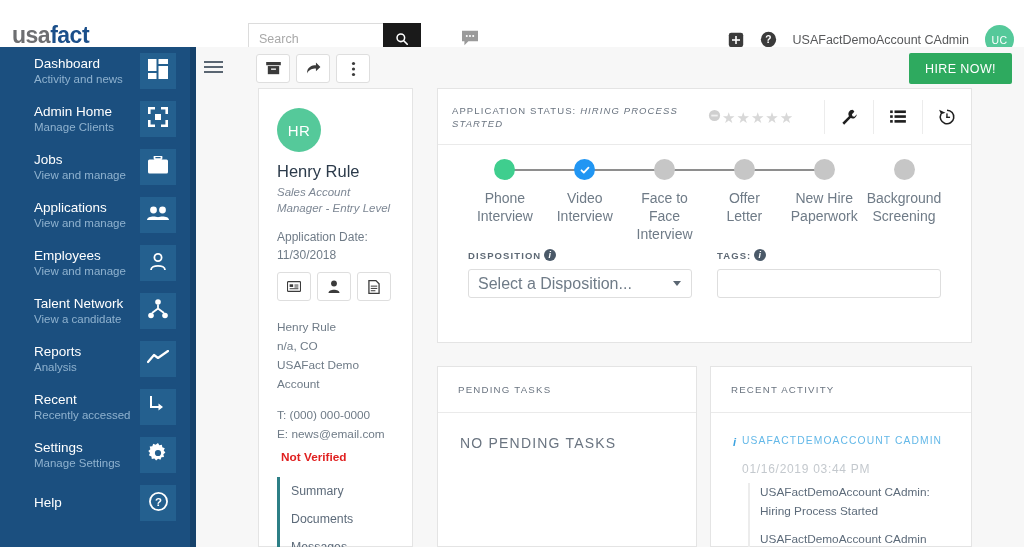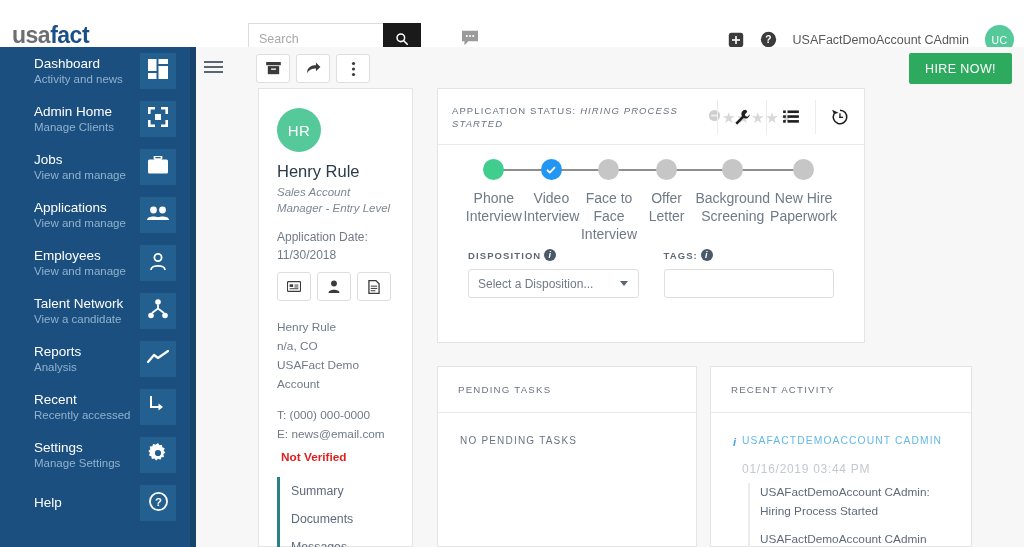--- a/index.html
+++ b/index.html
@@ -126,21 +126,21 @@
   }
   .p-contact {
     font-size: 11.8px; color: #6f7b87; margin: 17px 18px 0 18px; line-height: 19px;
   }
   .p-notver { color: #e02020; font-size: 11.8px; font-weight: bold; margin: 6px 18px 0 22px; }
   .p-links { margin: 13px 0 0 18px; border-left: 3px solid #2d7f86; padding-left: 11px; }
   .p-link { font-size: 12.3px; color: #5d6b7a; line-height: 28px; cursor: pointer; }
 
   
   .status-card {
-    position: absolute; left: 241px; top: 41px; width: 428px; height: 255px;
+    position: absolute; left: 241px; top: 41px; width: 535px; height: 255px;
     background: #fff; border: 1px solid #e4e4e4;
   }
   .status-head {
     height: 56px; border-bottom: 1px solid #eaeaea; display: flex;
     align-items: center; position: relative; padding-left: 14px;
   }
   .status-label {
     font-size: 9.5px; letter-spacing: 1.1px; color: #6a7480; max-width: 230px;
     line-height: 13px;
   }
@@ -182,21 +182,21 @@
     font-size: 9.5px; letter-spacing: 1.1px; color: #5e6975; margin-bottom: 8px;
     display: flex; align-items: center; gap: 3px; font-weight: bold;
   }
   .info-i {
     width: 12px; height: 12px; border-radius: 50%; background: #4a5968; color: #fff;
     font-size: 9px; display: inline-flex; align-items: center; justify-content: center;
     font-style: italic; font-weight: bold; cursor: pointer;
   }
   .sel-box {
     height: 29px; border: 1px solid #dedede; border-radius: 3px; background: #fff;
-    display: flex; align-items: center; padding: 0 9px; font-size: 12px;
+    display: flex; align-items: center; padding: 0 9px; font-size: 16px;
     color: #6f7b87; position: relative; cursor: pointer;
   }
   .sel-caret {
     position: absolute; right: 10px; width: 0; height: 0;
     border-left: 4.5px solid transparent; border-right: 4.5px solid transparent;
     border-top: 5.5px solid #5a6672;
   }
   .tag-box {
     height: 29px; border: 1px solid #dedede; border-radius: 3px; background: #fff;
     width: 100%; outline: none; padding: 0 9px; font-size: 12.3px;
@@ -208,21 +208,21 @@
     position: absolute; top: 319px; background: #fff; border: 1px solid #e4e4e4;
     height: 181px;
   }
   .panel-pending { left: 241px; width: 260px; }
   .panel-recent { left: 514px; width: 262px; }
   .panel-head {
     height: 46px; border-bottom: 1px solid #eaeaea; display: flex; align-items: center;
     padding-left: 20px; font-size: 9.7px; letter-spacing: 1.2px; color: #6a7480;
   }
   .panel-body { padding: 22px 20px 0 22px; }
-  .no-tasks { font-size: 10px; letter-spacing: 1.2px; color: #6a7480; }
+  .no-tasks { font-size: 14px; letter-spacing: 1.2px; color: #6a7480; }
 
   .act-head { display: flex; align-items: flex-start; gap: 6px; position: relative; }
   .act-i {
     color: #3ba2e0; font-size: 11px; font-weight: bold; font-style: italic;
     line-height: 12px; margin-top: 1px;
   }
   .act-user {
     color: #63b8e8; font-size: 10.3px; letter-spacing: 1.1px; line-height: 12px;
     cursor: pointer;
   }
@@ -562,27 +562,27 @@
             <div class="connector"></div>
             <div class="dot "></div>
             <div class="step-lbl">Face to Face Interview</div>
           </div>
           <div class="step">
             <div class="connector"></div>
             <div class="dot "></div>
             <div class="step-lbl">Offer<br>Letter</div>
           </div>
           <div class="step">
+            <div class="dot "></div>
+            <div class="step-lbl">New Hire<br>Paperwork</div>
+          </div>
+          <div class="step">
             <div class="connector"></div>
             <div class="dot "></div>
             <div class="step-lbl">Background<br>Screening</div>
-          </div>
-          <div class="step">
-            <div class="dot "></div>
-            <div class="step-lbl">New Hire<br>Paperwork</div>
           </div>
         </div>
     </div>
 
     <div class="disp-row">
       <div class="disp-col">
         <div class="fld-label">
           <span>DISPOSITION</span>
           <span class="info-i">i</span>
         </div>

